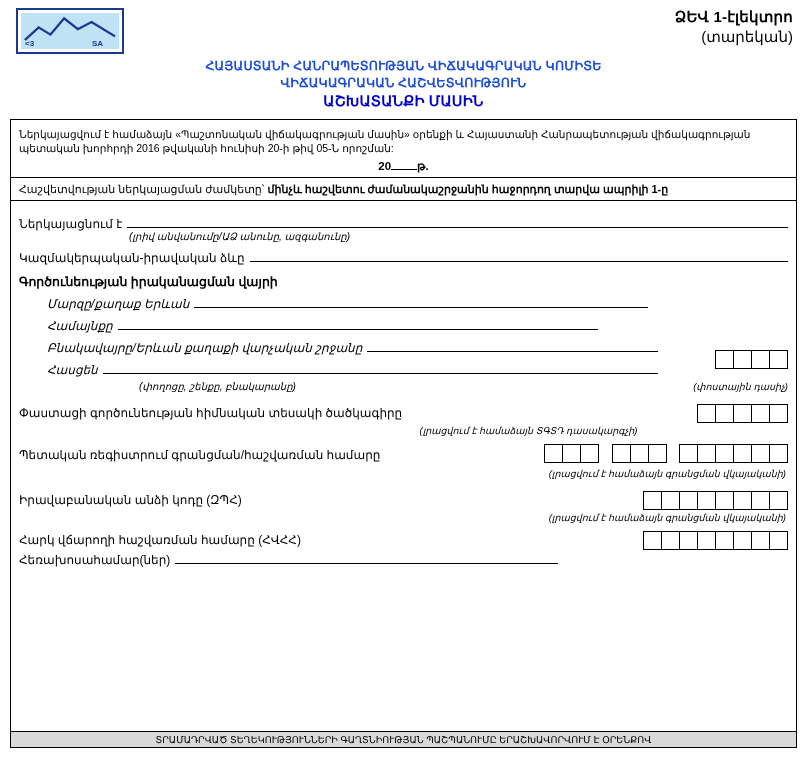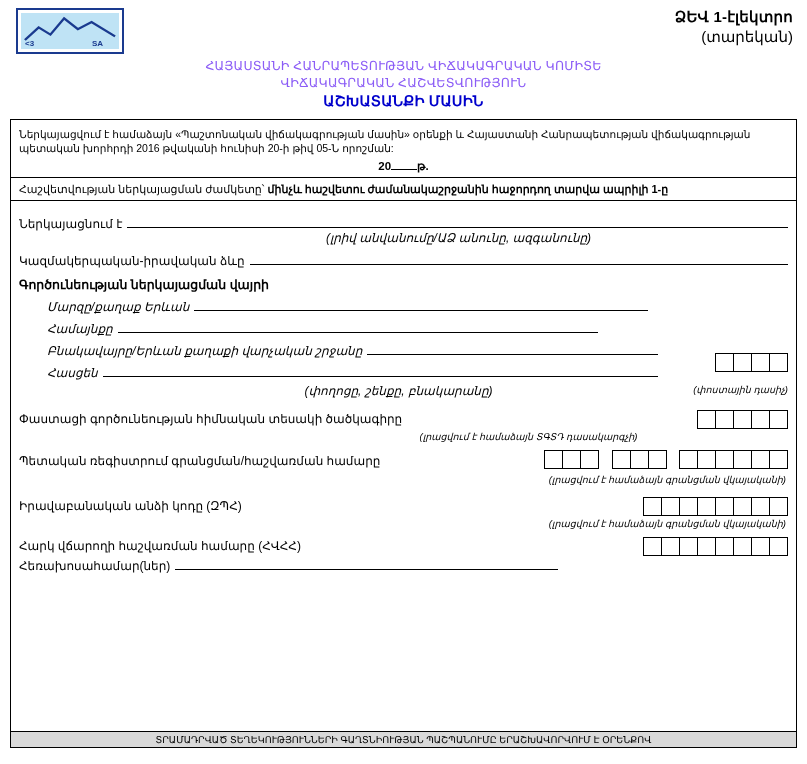--- a/index.html
+++ b/index.html
@@ -72,22 +72,22 @@
     margin-top: 2px;
   }
 
   
   .titles {
     text-align: center;
     margin-top: 4px;
   }
   .title-1 {
     font-size: 12.5px;
-    font-weight: normal;
-    color: #8b5cf6;
+    font-weight: bold;
+    color: #1d4ed8;
     line-height: 1.35;
     letter-spacing: 0.2px;
   }
   .title-2 {
     font-size: 14.5px;
     font-weight: bold;
     color: #0000cc;
     line-height: 1.35;
     margin-top: 7px;
     letter-spacing: 0.2px;
@@ -140,23 +140,23 @@
     margin-top: 7px;
   }
   .lbl { white-space: nowrap; }
   .fill {
     flex: 1 1 auto;
     border-bottom: 1px solid #000000;
     margin-left: 5px;
     height: 13px;
   }
   .caption {
-    font-size: 12px;
+    font-size: 10px;
     font-style: italic;
-    text-align: center;
+    text-align: left;
   }
 
   .section-title {
     font-weight: bold;
     font-size: 12.5px;
     margin-top: 9px;
   }
   .indent {
     padding-left: 28px;
   }
@@ -264,21 +264,21 @@
         <span class="lbl">Ներկայացնում է</span>
         <span class="fill"></span>
       </div>
       <div class="caption" style="margin-left:110px">(լրիվ անվանումը/ԱՁ անունը, ազգանունը)</div>
 
       <div class="line-row" style="margin-top:6px">
         <span class="lbl">Կազմակերպական-իրավական ձևը</span>
         <span class="fill"></span>
       </div>
 
-      <div class="section-title">Գործունեության ներկայացման վայրի</div>
+      <div class="section-title">Գործունեության իրականացման վայրի</div>
 
       <div class="indent">
         <div class="line-row" style="margin-top:5px">
           <span class="lbl">Մարզը/քաղաք Երևան</span>
           <span class="fill" style="margin-right:140px"></span>
         </div>
         <div class="line-row" style="margin-top:5px">
           <span class="lbl">Համայնքը</span>
           <span class="fill" style="margin-right:190px"></span>
         </div>

